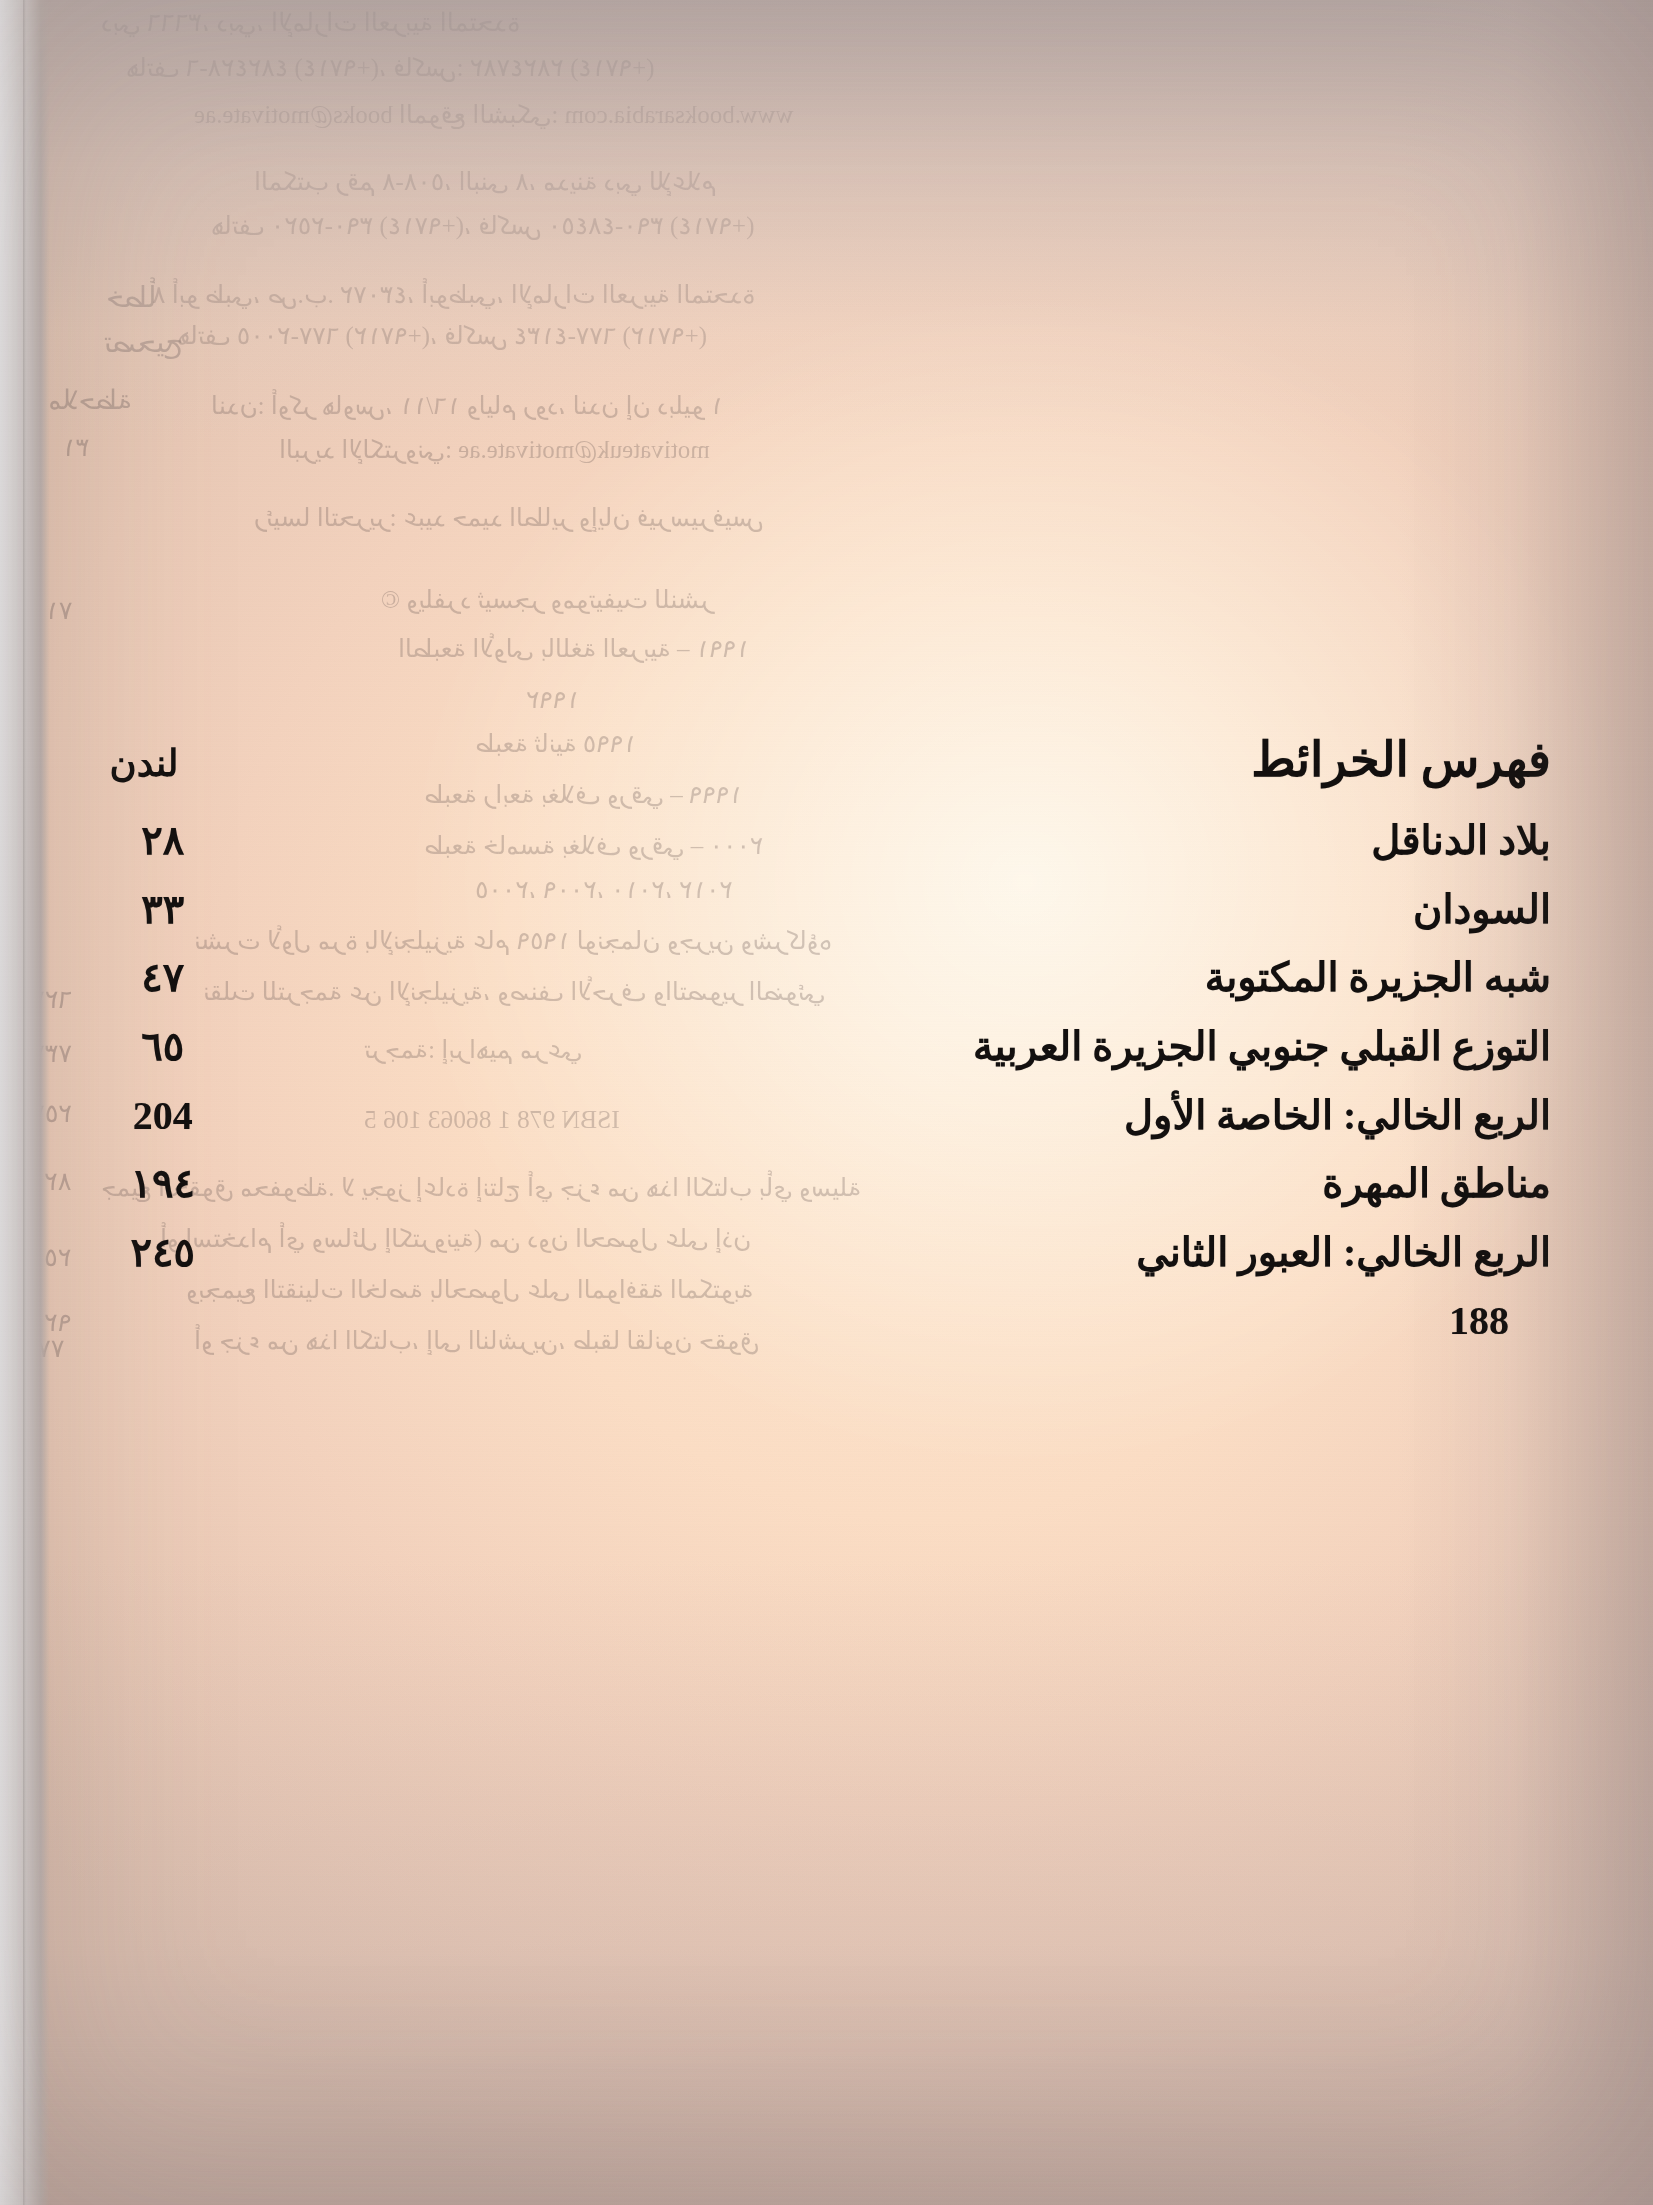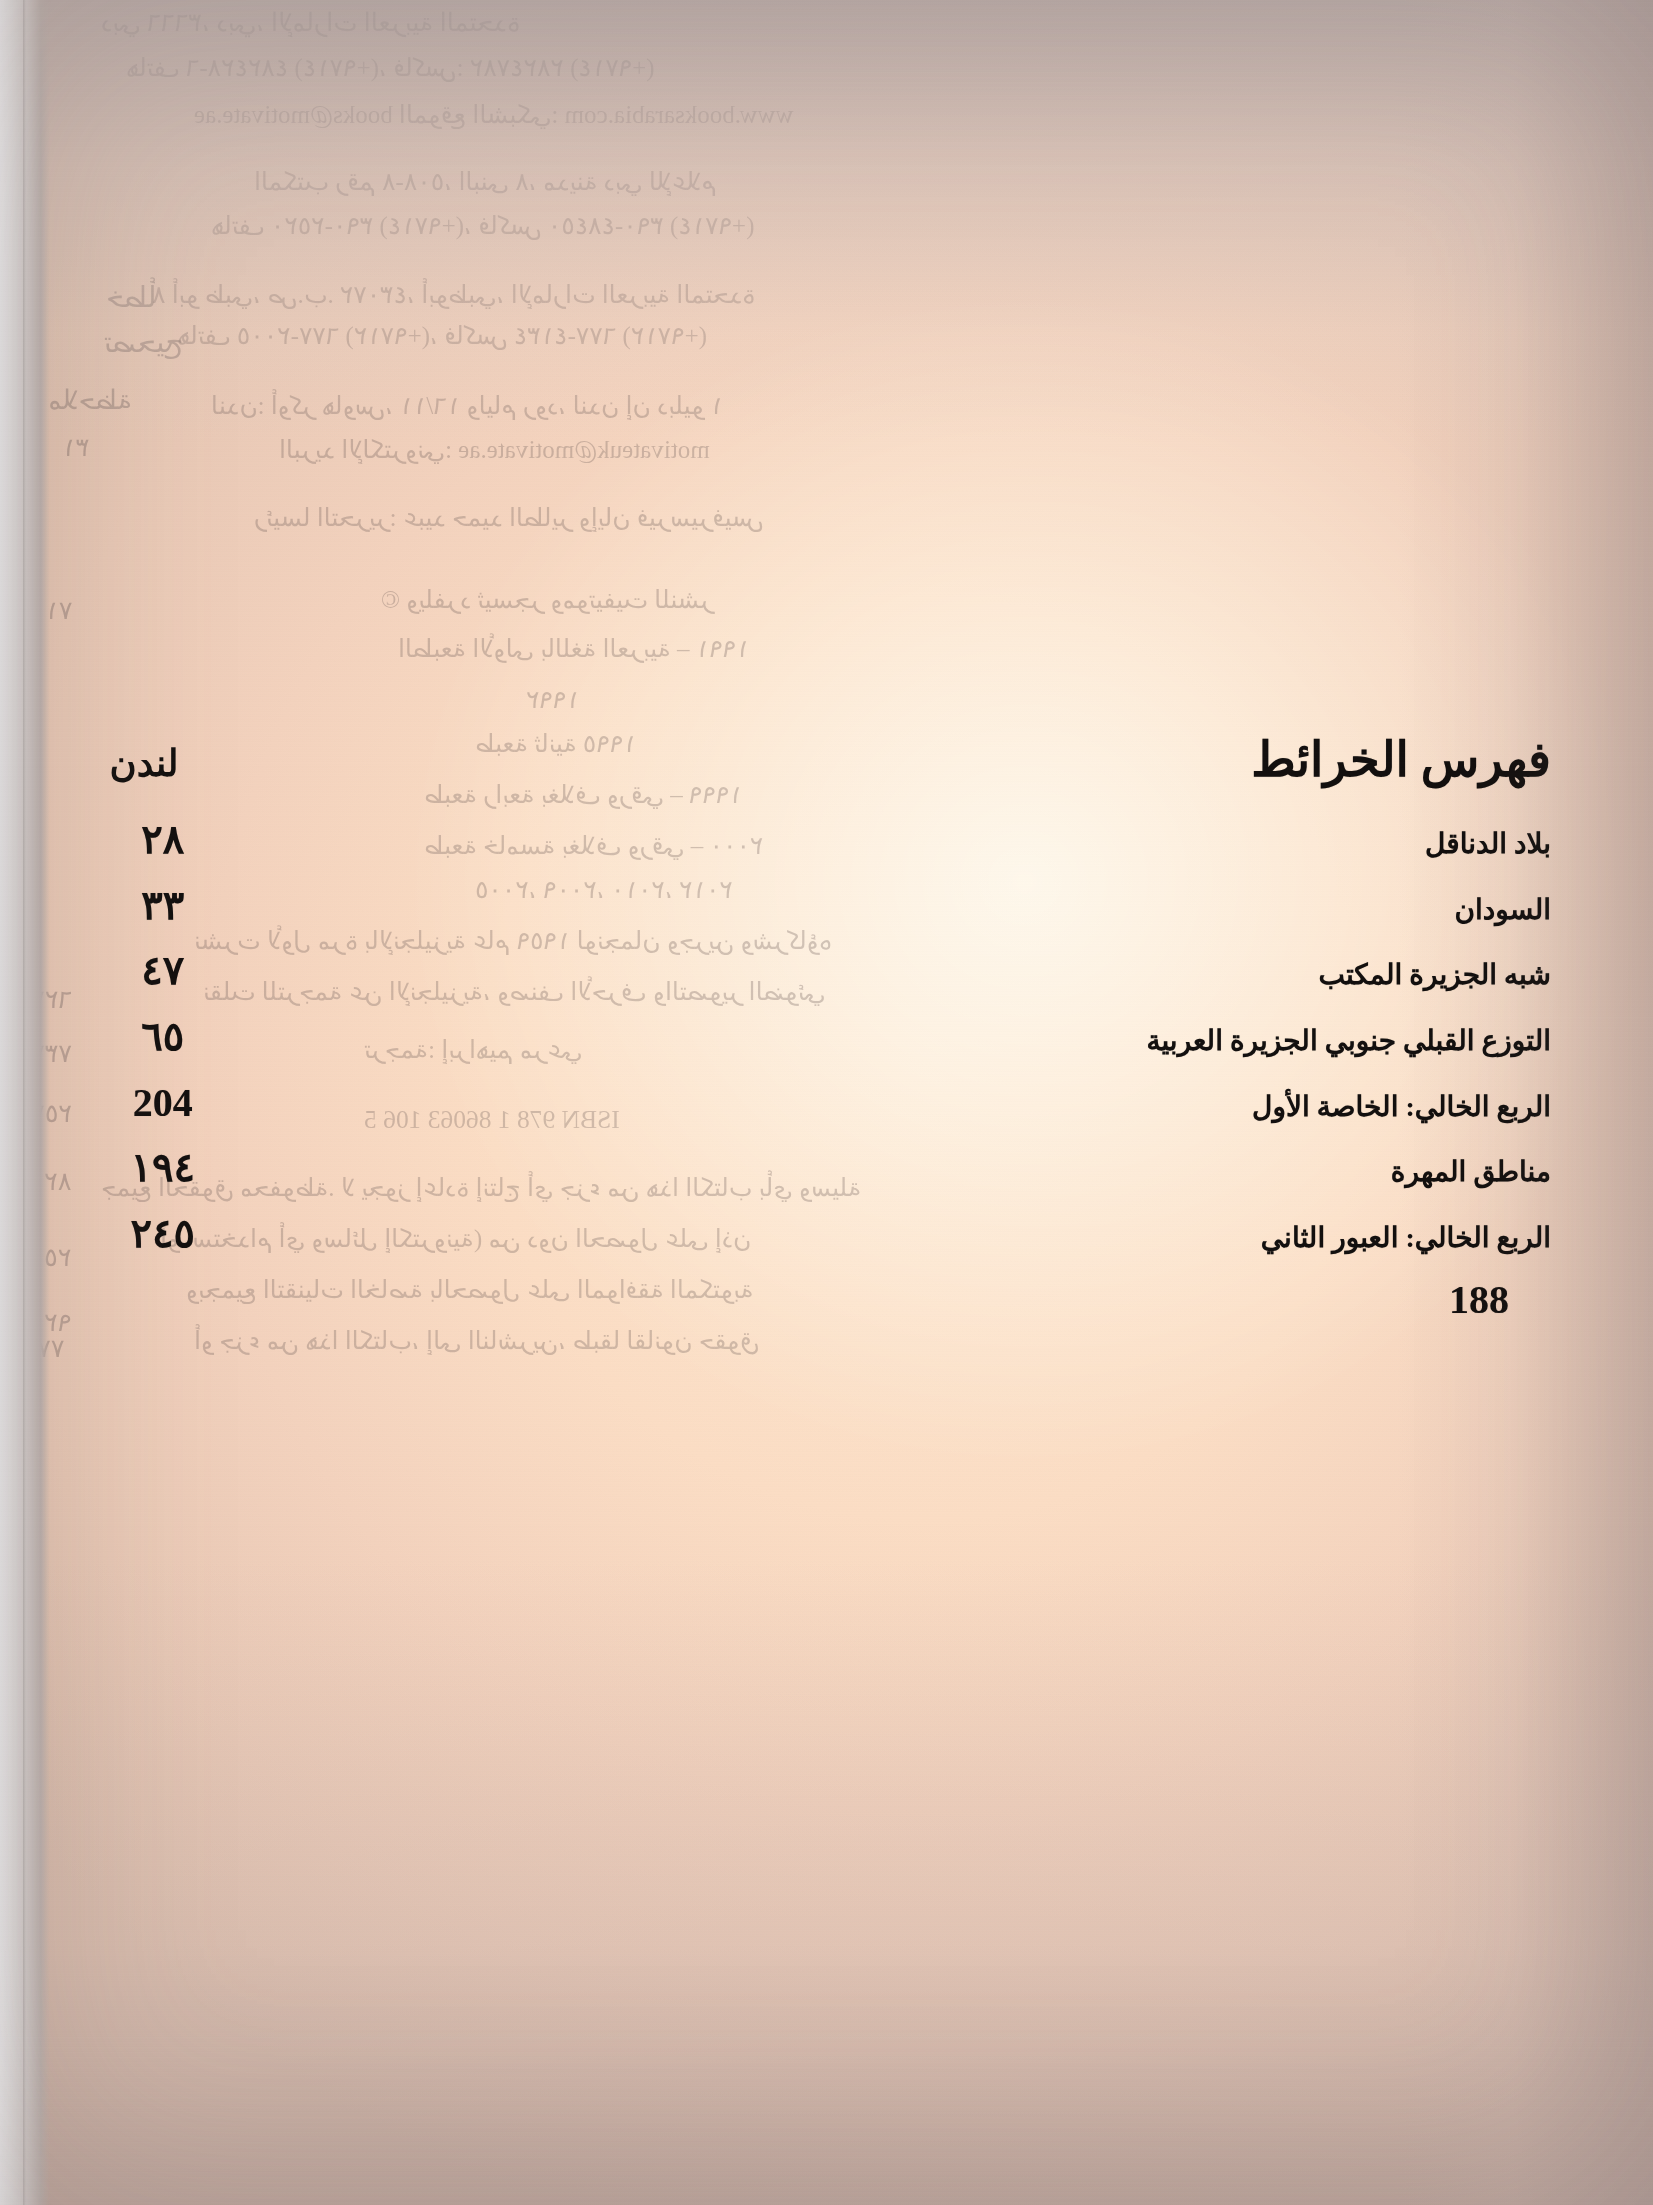--- a/index.html
+++ b/index.html
@@ -126,21 +126,21 @@
     padding-left: 25.5px;
   }
   .rows { display: block; }
   .row {
     display: flex;
     align-items: baseline;
     justify-content: space-between;
     margin-bottom: 18.7px;
   }
   .row-title {
-    font-size: 28px;
+    font-size: 40px;
     font-weight: bold;
     line-height: 1.25;
     text-shadow: 0 0 0.8px rgba(0,0,0,0.3);
   }
   .row-page {
     font-size: 40px;
     font-weight: bold;
     min-width: 144px;
     text-align: center;
     padding-left: 6.8px;
@@ -223,21 +223,21 @@
     <div class="rows" id="entry-list">
         <div class="row">
           <div class="row-title">بلاد الدناقل</div>
           <div class="row-page">٢٨</div>
         </div>
         <div class="row">
           <div class="row-title">السودان</div>
           <div class="row-page">٣٣</div>
         </div>
         <div class="row">
-          <div class="row-title">شبه الجزيرة المكتب</div>
+          <div class="row-title">شبه الجزيرة المكتوبة</div>
           <div class="row-page">٤٧</div>
         </div>
         <div class="row">
           <div class="row-title">التوزع القبلي جنوبي الجزيرة العربية</div>
           <div class="row-page">٦٥</div>
         </div>
         <div class="row">
           <div class="row-title">الربع الخالي: الخاصة الأول</div>
           <div class="row-page">204</div>
         </div>

